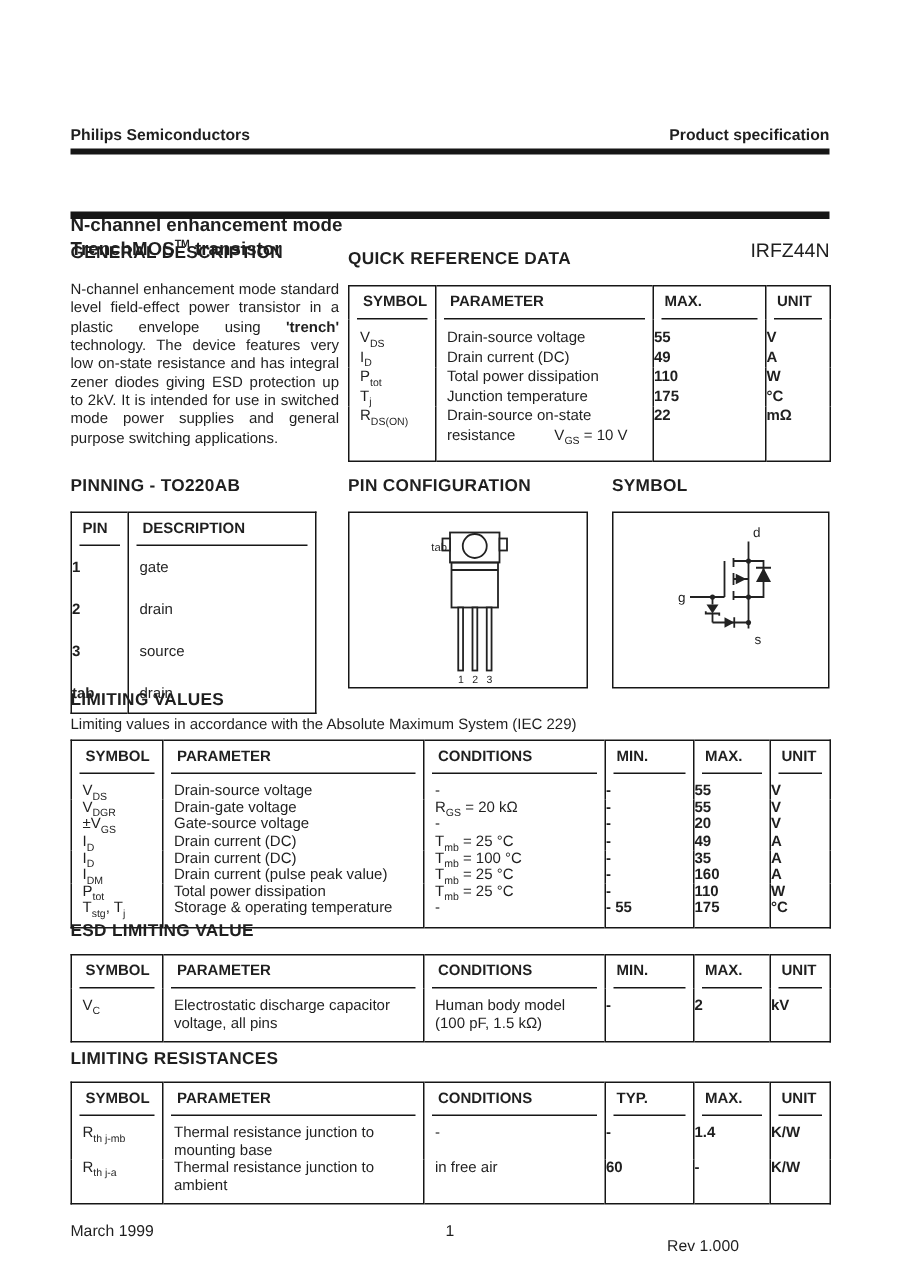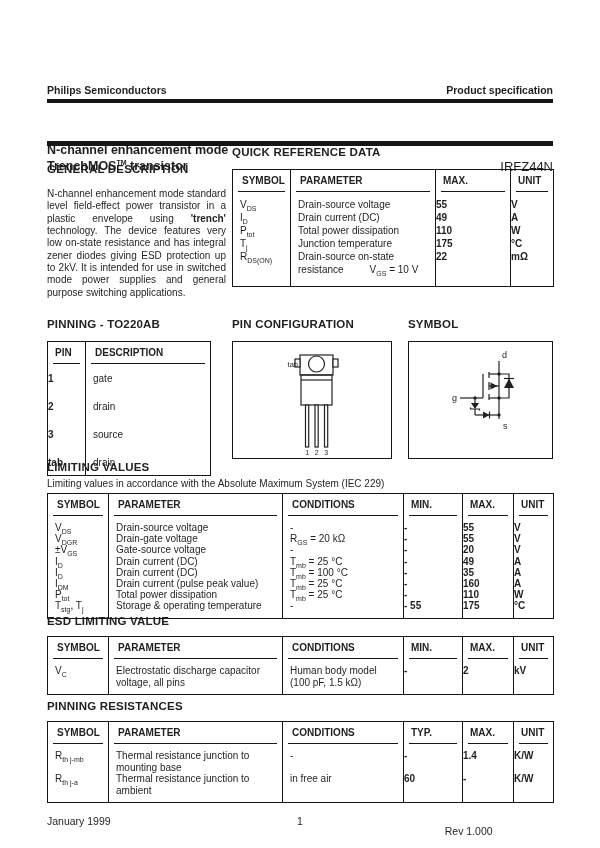--- a/index.html
+++ b/index.html
@@ -69,21 +69,21 @@
     </div>
     <div class="part-no">IRFZ44N</div>
   </div>
   <div class="abs rule rule-title"></div>
 
   <div class="abs" style="top:163px;left:47px;width:179px;">
     <h2 class="sec-heading">GENERAL DESCRIPTION</h2>
     <p class="desc">N-channel enhancement mode standard level field-effect power transistor in a plastic envelope using <span style="font-weight: bold;">'trench'</span> technology. The device features very low on-state resistance and has integral zener diodes giving ESD protection up to 2kV. It is intended for use in switched mode power supplies and general purpose switching applications.</p>
   </div>
 
-  <div class="abs" style="top:146px;left:232px;width:321px;">
+  <div class="abs" style="top:167px;left:232px;width:321px;">
     <h2 class="sec-heading">QUICK REFERENCE DATA</h2>
     <table class="t-qrd">
         <colgroup>
           <col style="width: 58px;">
           <col style="width: 145px;">
           <col style="width: 75px;">
           <col style="width: 43px;">
         </colgroup>
         <thead>
           <tr>
@@ -379,21 +379,21 @@
             <td class="left">Human body  model<br>(100 pF, 1.5 kΩ)</td>
             <td class="center">-</td>
             <td class="center">2</td>
             <td class="center">kV</td>
           </tr>
         </tbody>
       </table>
   </div>
 
   <div class="abs" style="top:700px;left:47px;width:506px;">
-    <h2 class="sec-heading">PINNING RESISTANCES</h2>
+    <h2 class="sec-heading">LIMITING RESISTANCES</h2>
     <table class="t-th" style="margin-top:9px;">
         <colgroup>
           <col style="width: 61px;">
           <col style="width: 174px;">
           <col style="width: 121px;">
           <col style="width: 59px;">
           <col style="width: 51px;">
           <col style="width: 40px;">
         </colgroup>
         <thead>
@@ -433,18 +433,18 @@
             <td class="left">in free air</td>
             <td class="center">60</td>
             <td class="center">-</td>
             <td class="center">K/W</td>
           </tr>
         </tbody>
       </table>
   </div>
 
   <div class="abs footer">
-    <span>January 1999</span>
+    <span>March 1999</span>
     <span class="c">1</span>
     <span class="r">Rev 1.000</span>
   </div>
 
 </div>
 
 </body></html>

